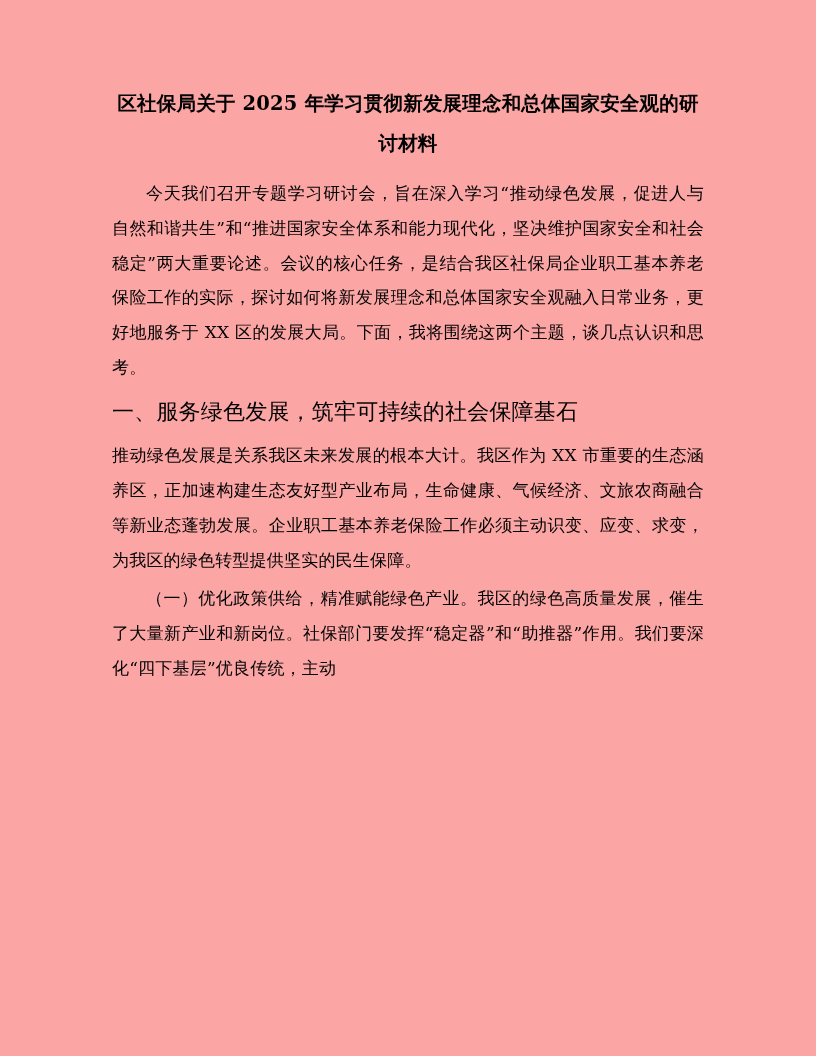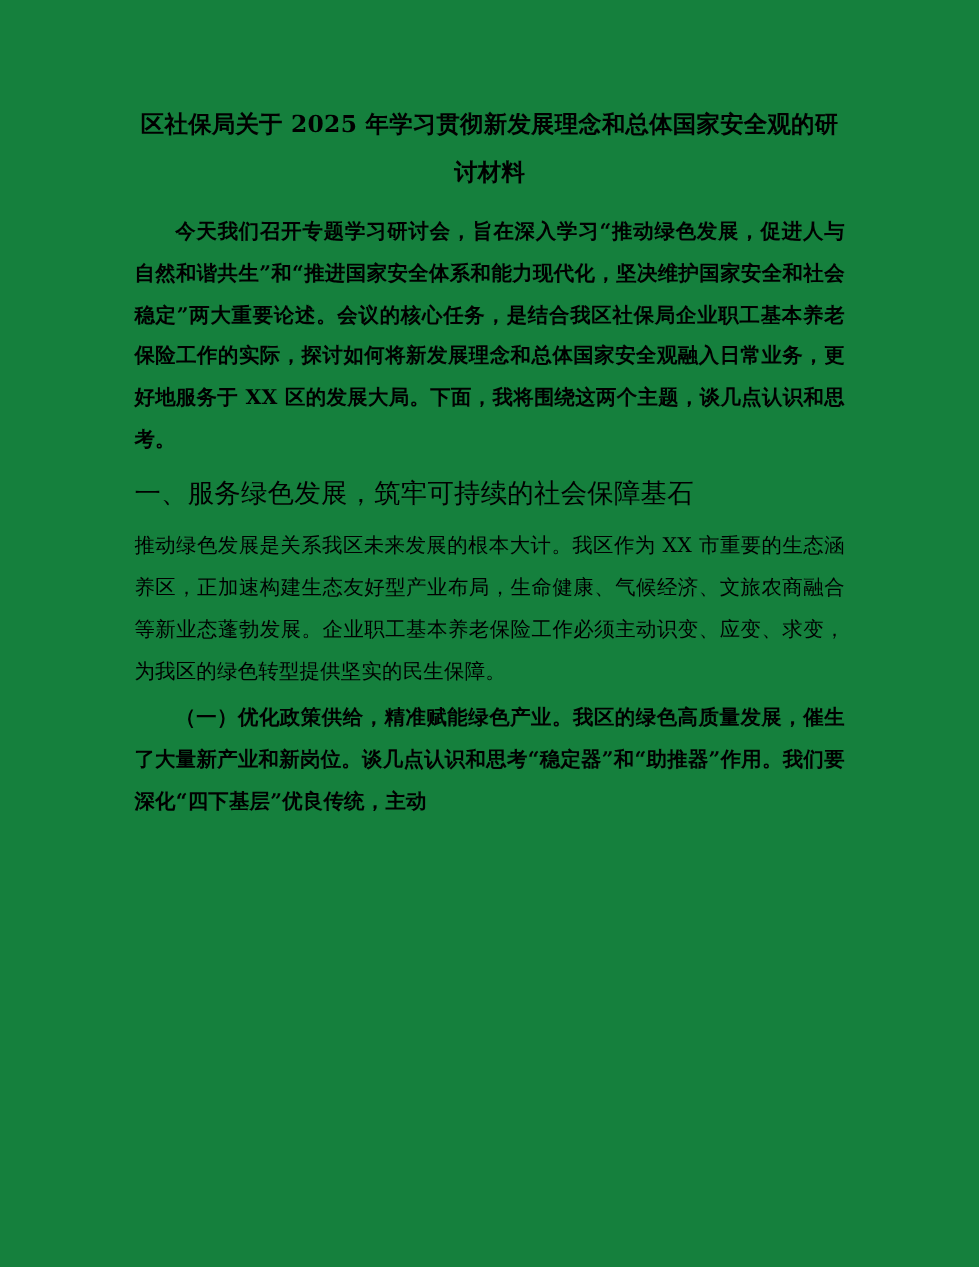--- a/index.html
+++ b/index.html
@@ -12,21 +12,21 @@
     height: 1056px;
     font-family: "DejaVu Serif", "Liberation Serif", serif;
     color: #000000;
     overflow: hidden;
   }
   .page {
     width: 816px;
     height: 1056px;
     box-sizing: border-box;
     padding: 84px 112px 60px 112px;
-    background: #15803d;
+    background: #fca5a5;
   }
   .doc-title {
     font-size: 19.5px;
     font-weight: bold;
     line-height: 2.05;
     text-align: center;
     letter-spacing: 0.2px;
     margin: 0 0 12px 0;
     font-family: "DejaVu Serif", "Liberation Serif", serif;
   }
@@ -40,21 +40,20 @@
   p.body-para {
     font-size: 17px;
     line-height: 2.05;
     margin: 4px 0 0 0;
     text-align: justify;
     text-justify: inter-ideograph;
     letter-spacing: 0.2px;
   }
   p.indent2 {
     text-indent: 2em;
-    font-weight: bold;
   }
   p.heading-para {
     font-size: 22px;
     line-height: 2.05;
     margin: 4px 0 0 0;
     letter-spacing: 0.2px;
     text-indent: 0;
   }
 </style>
 </head>
@@ -64,15 +63,15 @@
 
   <h1 class="doc-title">区社保局关于 2025 年学习贯彻新发展理念和总体国家安全观的研讨材料</h1>
 
 
   <p class="body-para indent2">今天我们召开专题学习研讨会，旨在深入学习“推动绿色发展，促进人与自然和谐共生”和“推进国家安全体系和能力现代化，坚决维护国家安全和社会稳定”两大重要论述。会议的核心任务，是结合我区社保局企业职工基本养老保险工作的实际，探讨如何将新发展理念和总体国家安全观融入日常业务，更好地服务于 XX 区的发展大局。下面，我将围绕这两个主题，谈几点认识和思考。</p>
 
   <p class="heading-para">一、服务绿色发展，筑牢可持续的社会保障基石</p>
 
   <p class="body-para">推动绿色发展是关系我区未来发展的根本大计。我区作为 XX 市重要的生态涵养区，正加速构建生态友好型产业布局，生命健康、气候经济、文旅农商融合等新业态蓬勃发展。企业职工基本养老保险工作必须主动识变、应变、求变，为我区的绿色转型提供坚实的民生保障。</p>
 
-  <p class="body-para indent2">（一）优化政策供给，精准赋能绿色产业。我区的绿色高质量发展，催生了大量新产业和新岗位。谈几点认识和思考“稳定器”和“助推器”作用。我们要深化“四下基层”优良传统，主动</p>
+  <p class="body-para indent2">（一）优化政策供给，精准赋能绿色产业。我区的绿色高质量发展，催生了大量新产业和新岗位。社保部门要发挥“稳定器”和“助推器”作用。我们要深化“四下基层”优良传统，主动</p>
 
 </div>
 
 </body></html>

